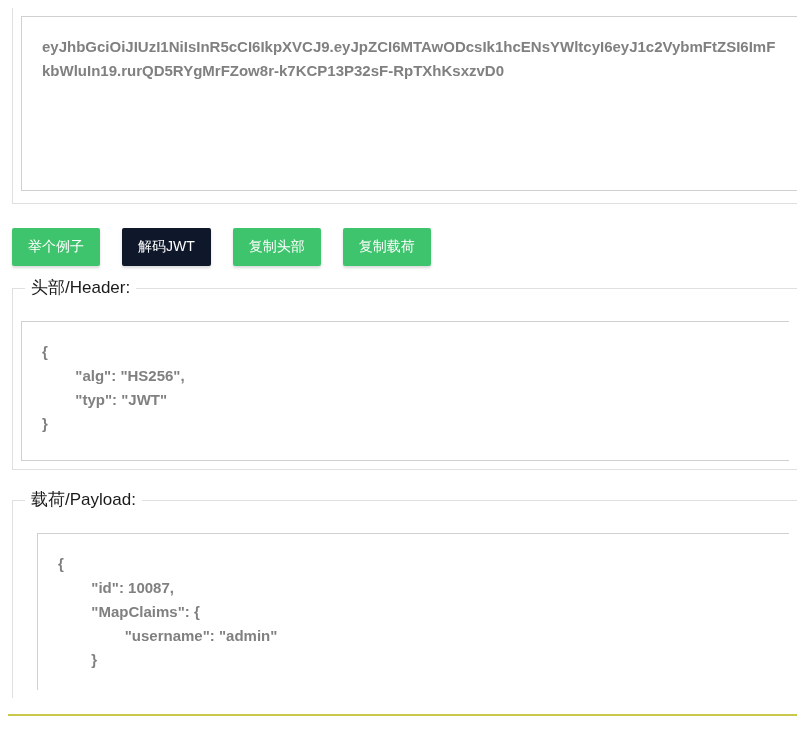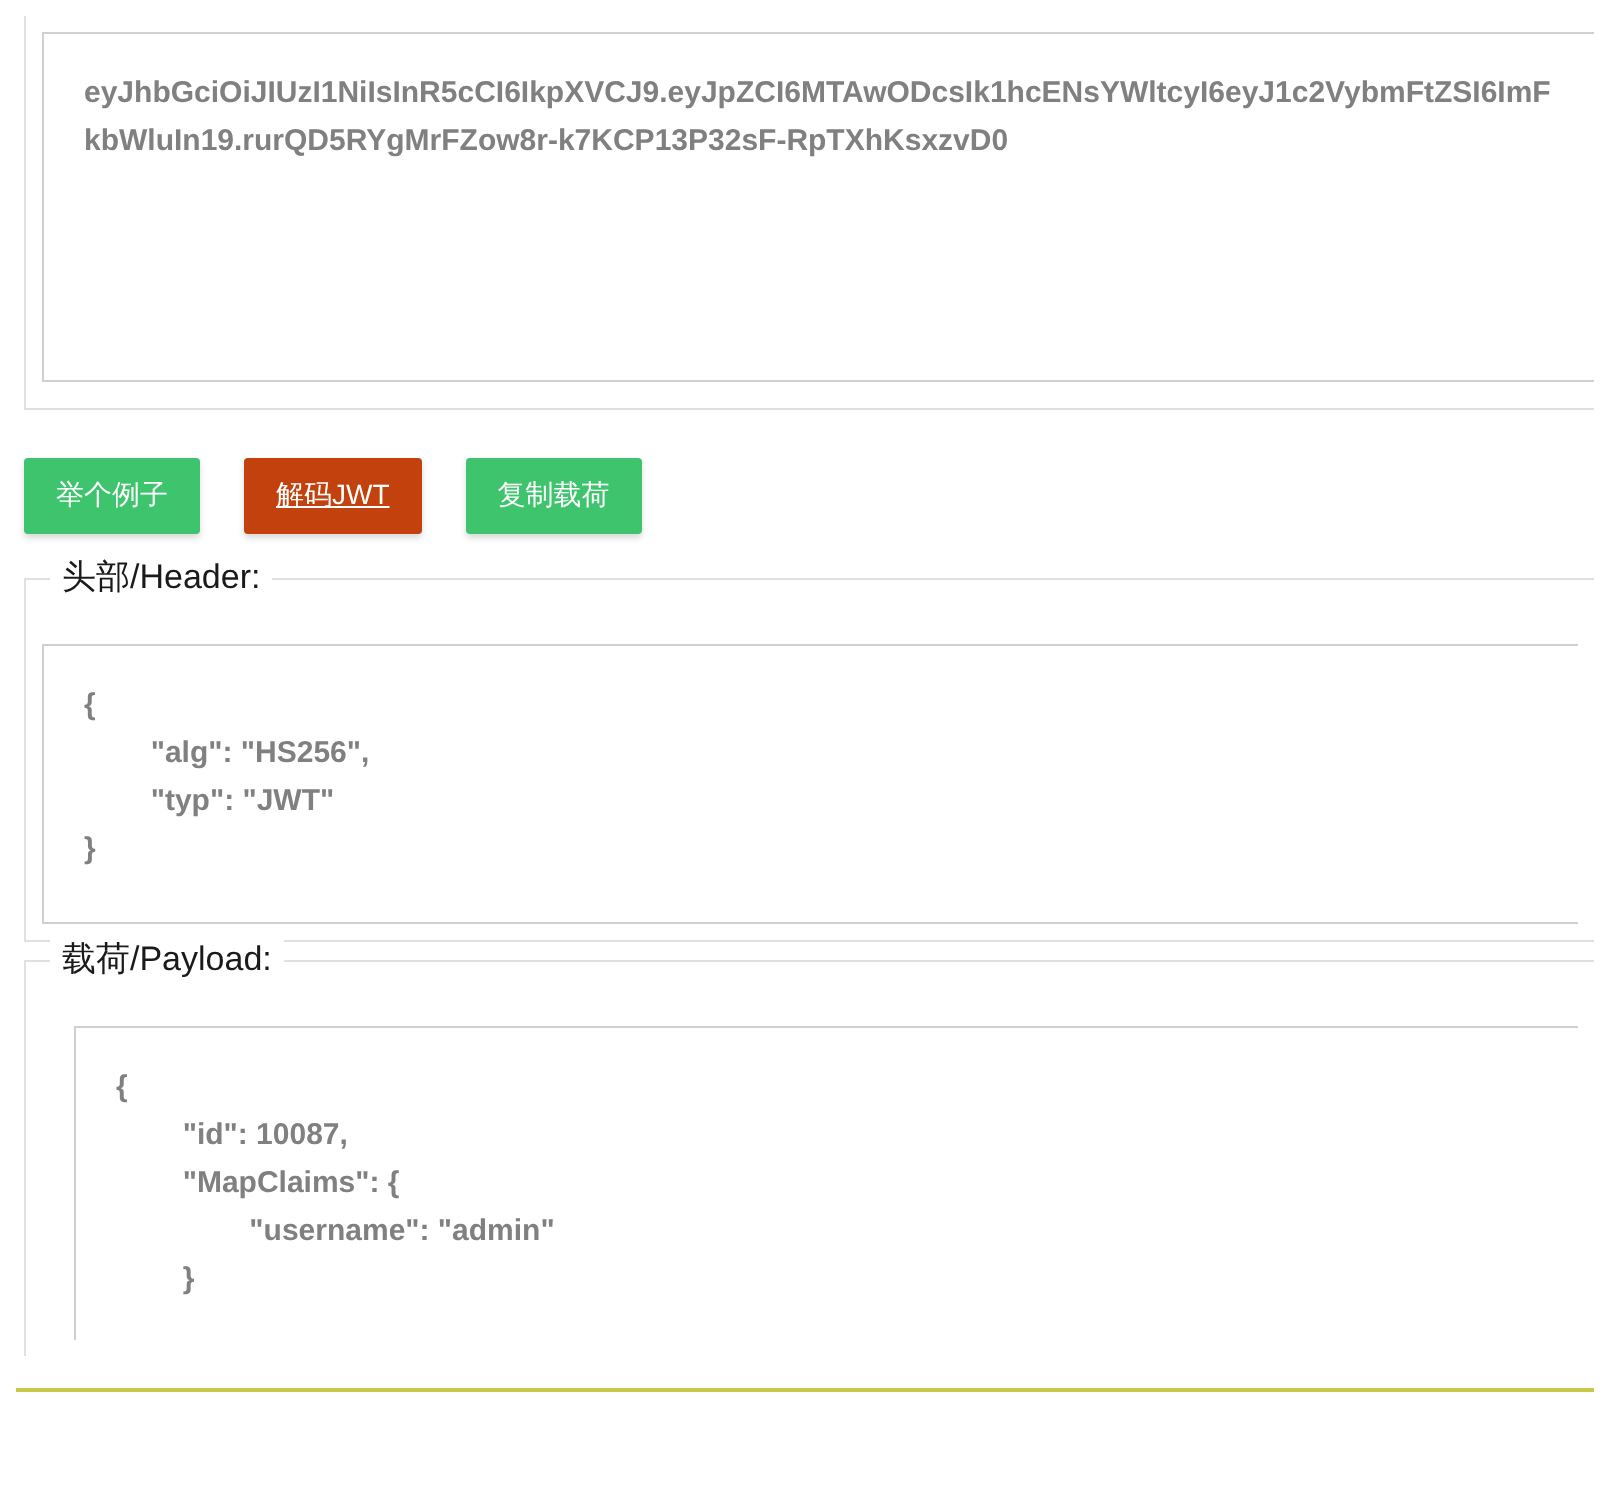--- a/index.html
+++ b/index.html
@@ -47,29 +47,28 @@
       color: #ffffff;
       border: none;
       padding: 10px 16px;
       font-size: 14px;
       cursor: pointer;
       border-radius: 2px;
       box-shadow: 0 2px 3px rgba(0,0,0,0.15);
       font-family: inherit;
     }
     .btn.active {
-      background: #c2410c;
-      text-decoration: underline;
+      background: #0f172a;
     }
     .fieldset {
       border: 1px solid #e0e0e0;
       border-right: none;
       padding: 18px 8px 8px 8px;
       margin-left: 4px;
-      margin-bottom: 9px;
+      margin-bottom: 30px;
       position: relative;
     }
     .fieldset-legend {
       position: absolute;
       top: -13px;
       left: 12px;
       background: #ffffff;
       padding: 0 6px;
       font-size: 17px;
       color: #1a1a1a;
@@ -108,20 +107,21 @@
 </head>
 <body>
 
 <div class="jwt-input-container">
   <textarea class="jwt-textarea" style="">eyJhbGciOiJIUzI1NiIsInR5cCI6IkpXVCJ9.eyJpZCI6MTAwODcsIk1hcENsYWltcyI6eyJ1c2VybmFtZSI6ImFkbWluIn19.rurQD5RYgMrFZow8r-k7KCP13P32sF-RpTXhKsxzvD0</textarea>
 </div>
 
 <div class="button-row">
   <button class="btn">举个例子</button>
   <button class="btn active">解码JWT</button>
+  <button class="btn">复制头部</button>
   <button class="btn">复制载荷</button>
 </div>
 
 <div class="fieldset">
   <div class="fieldset-legend">头部/Header:</div>
   <div class="code-block">{
         "alg": "HS256",
         "typ": "JWT"
 }</div>
 </div>

